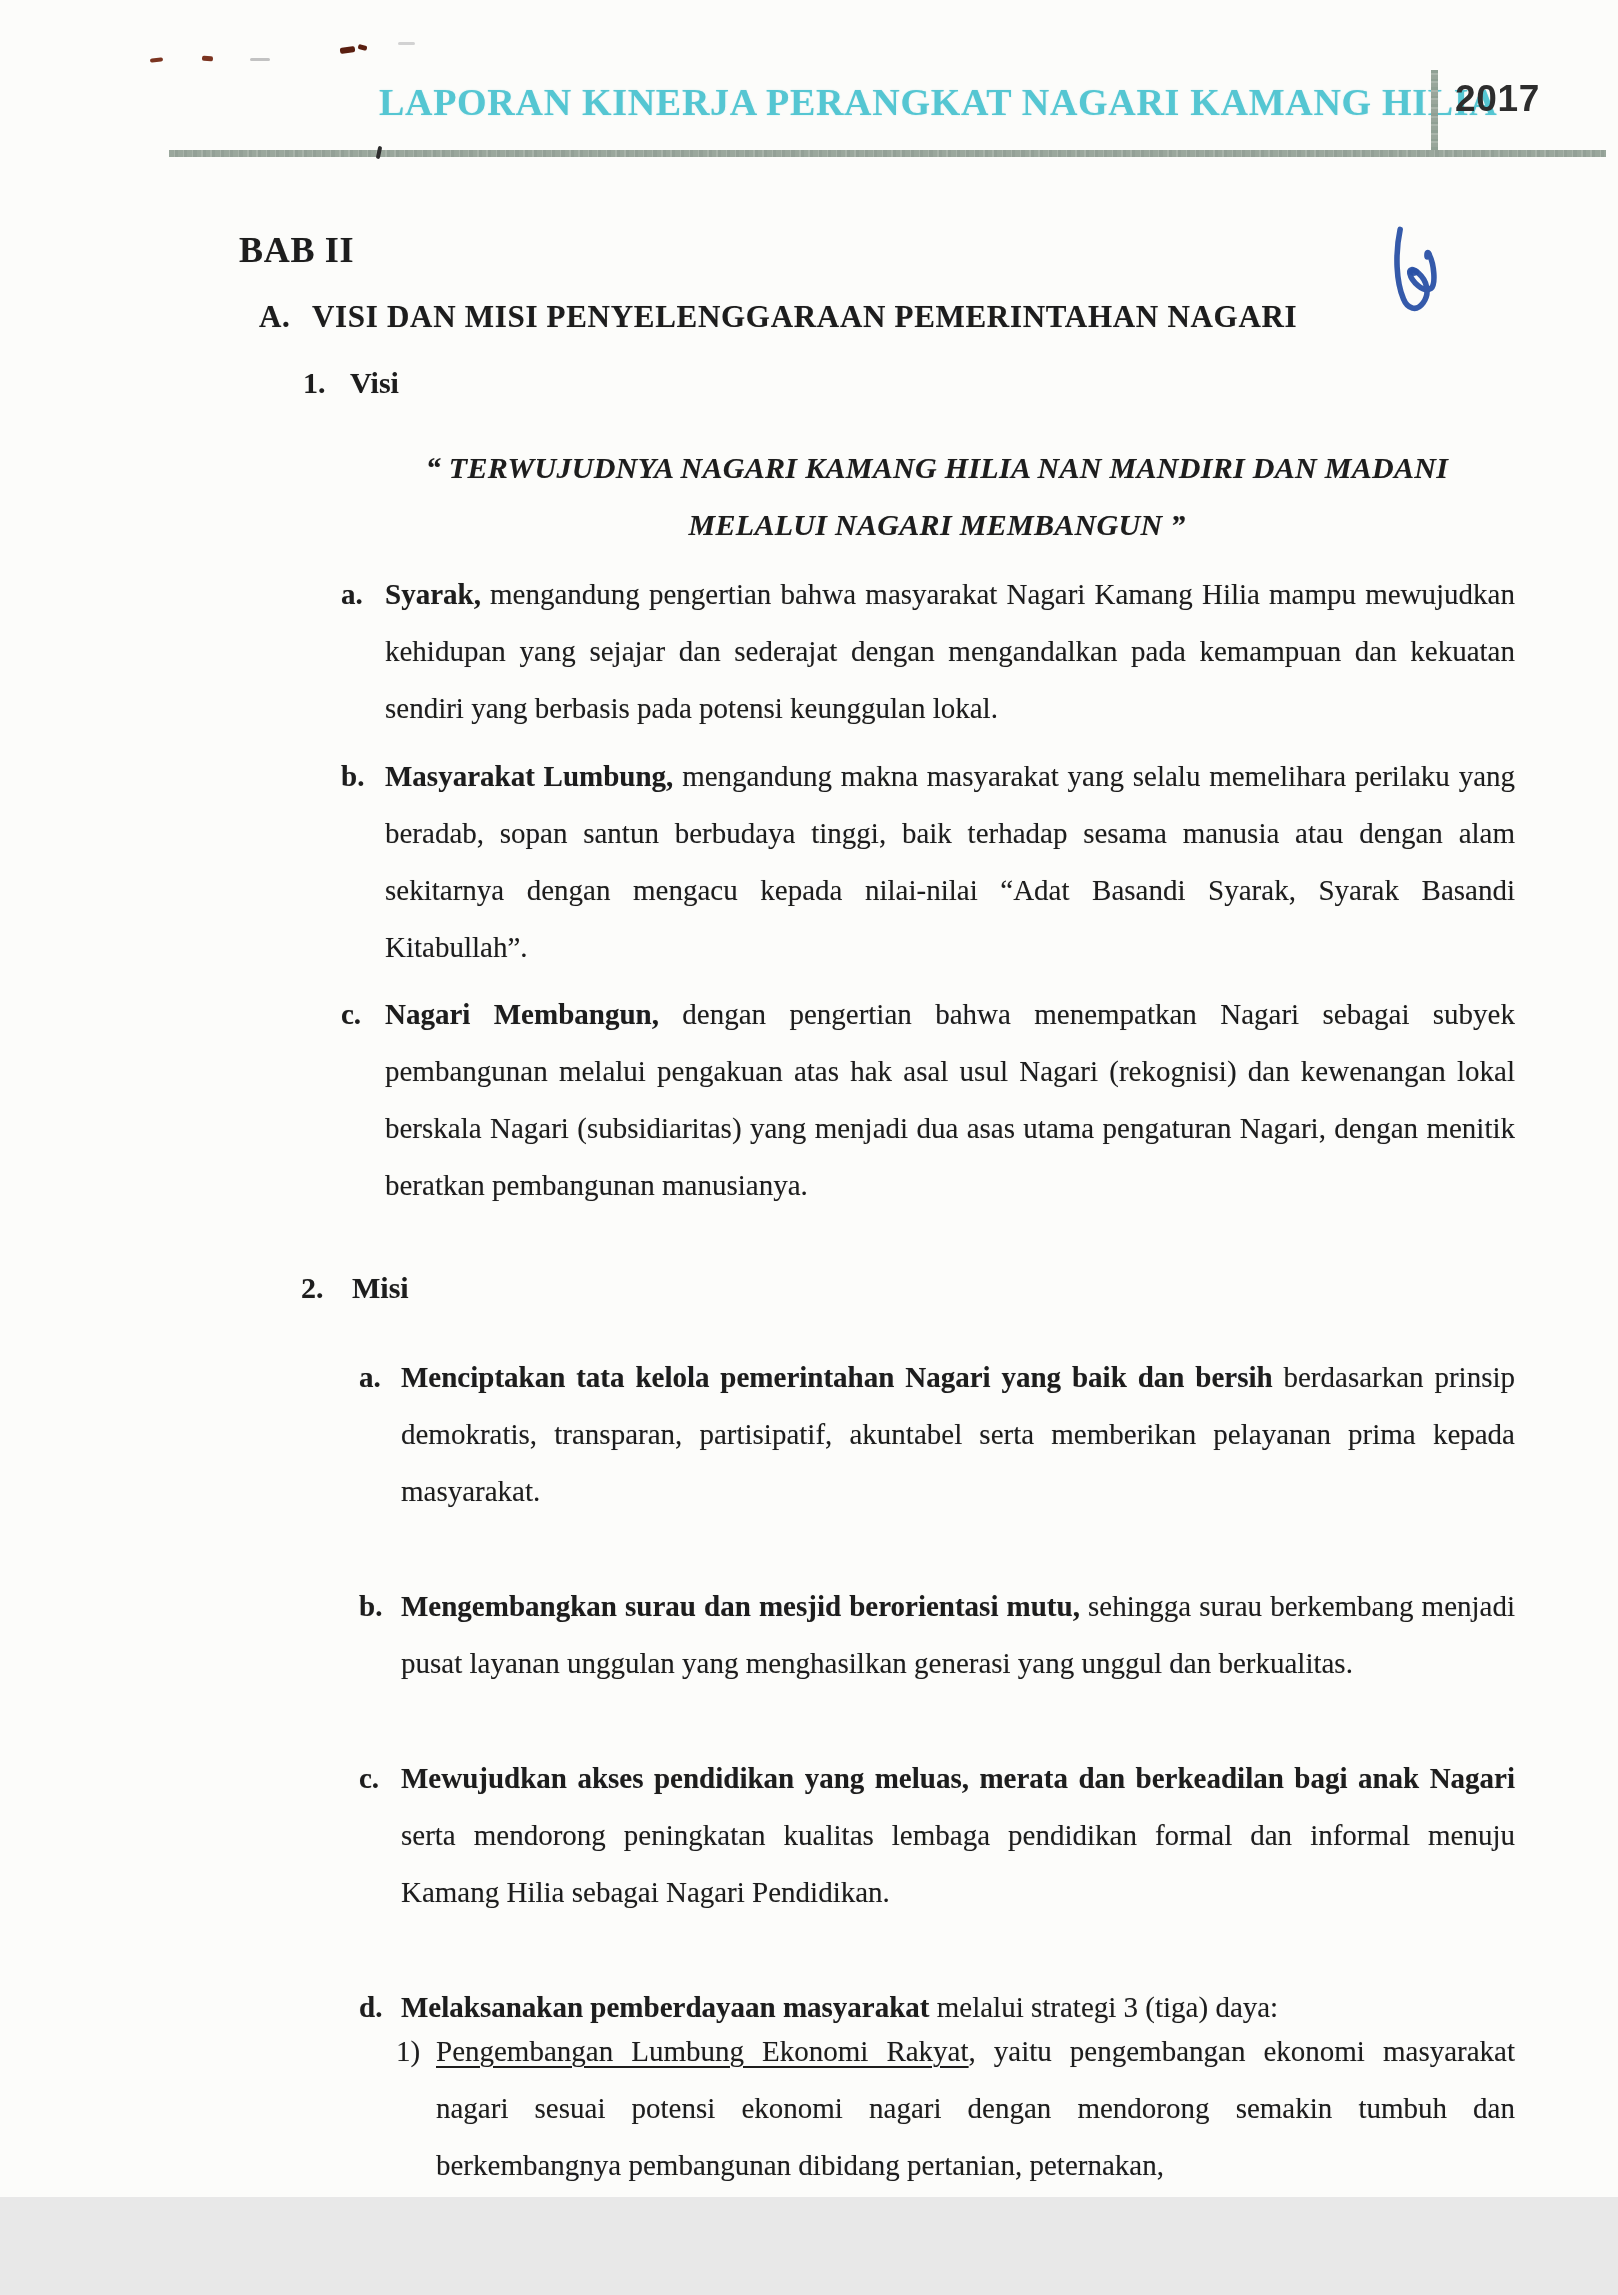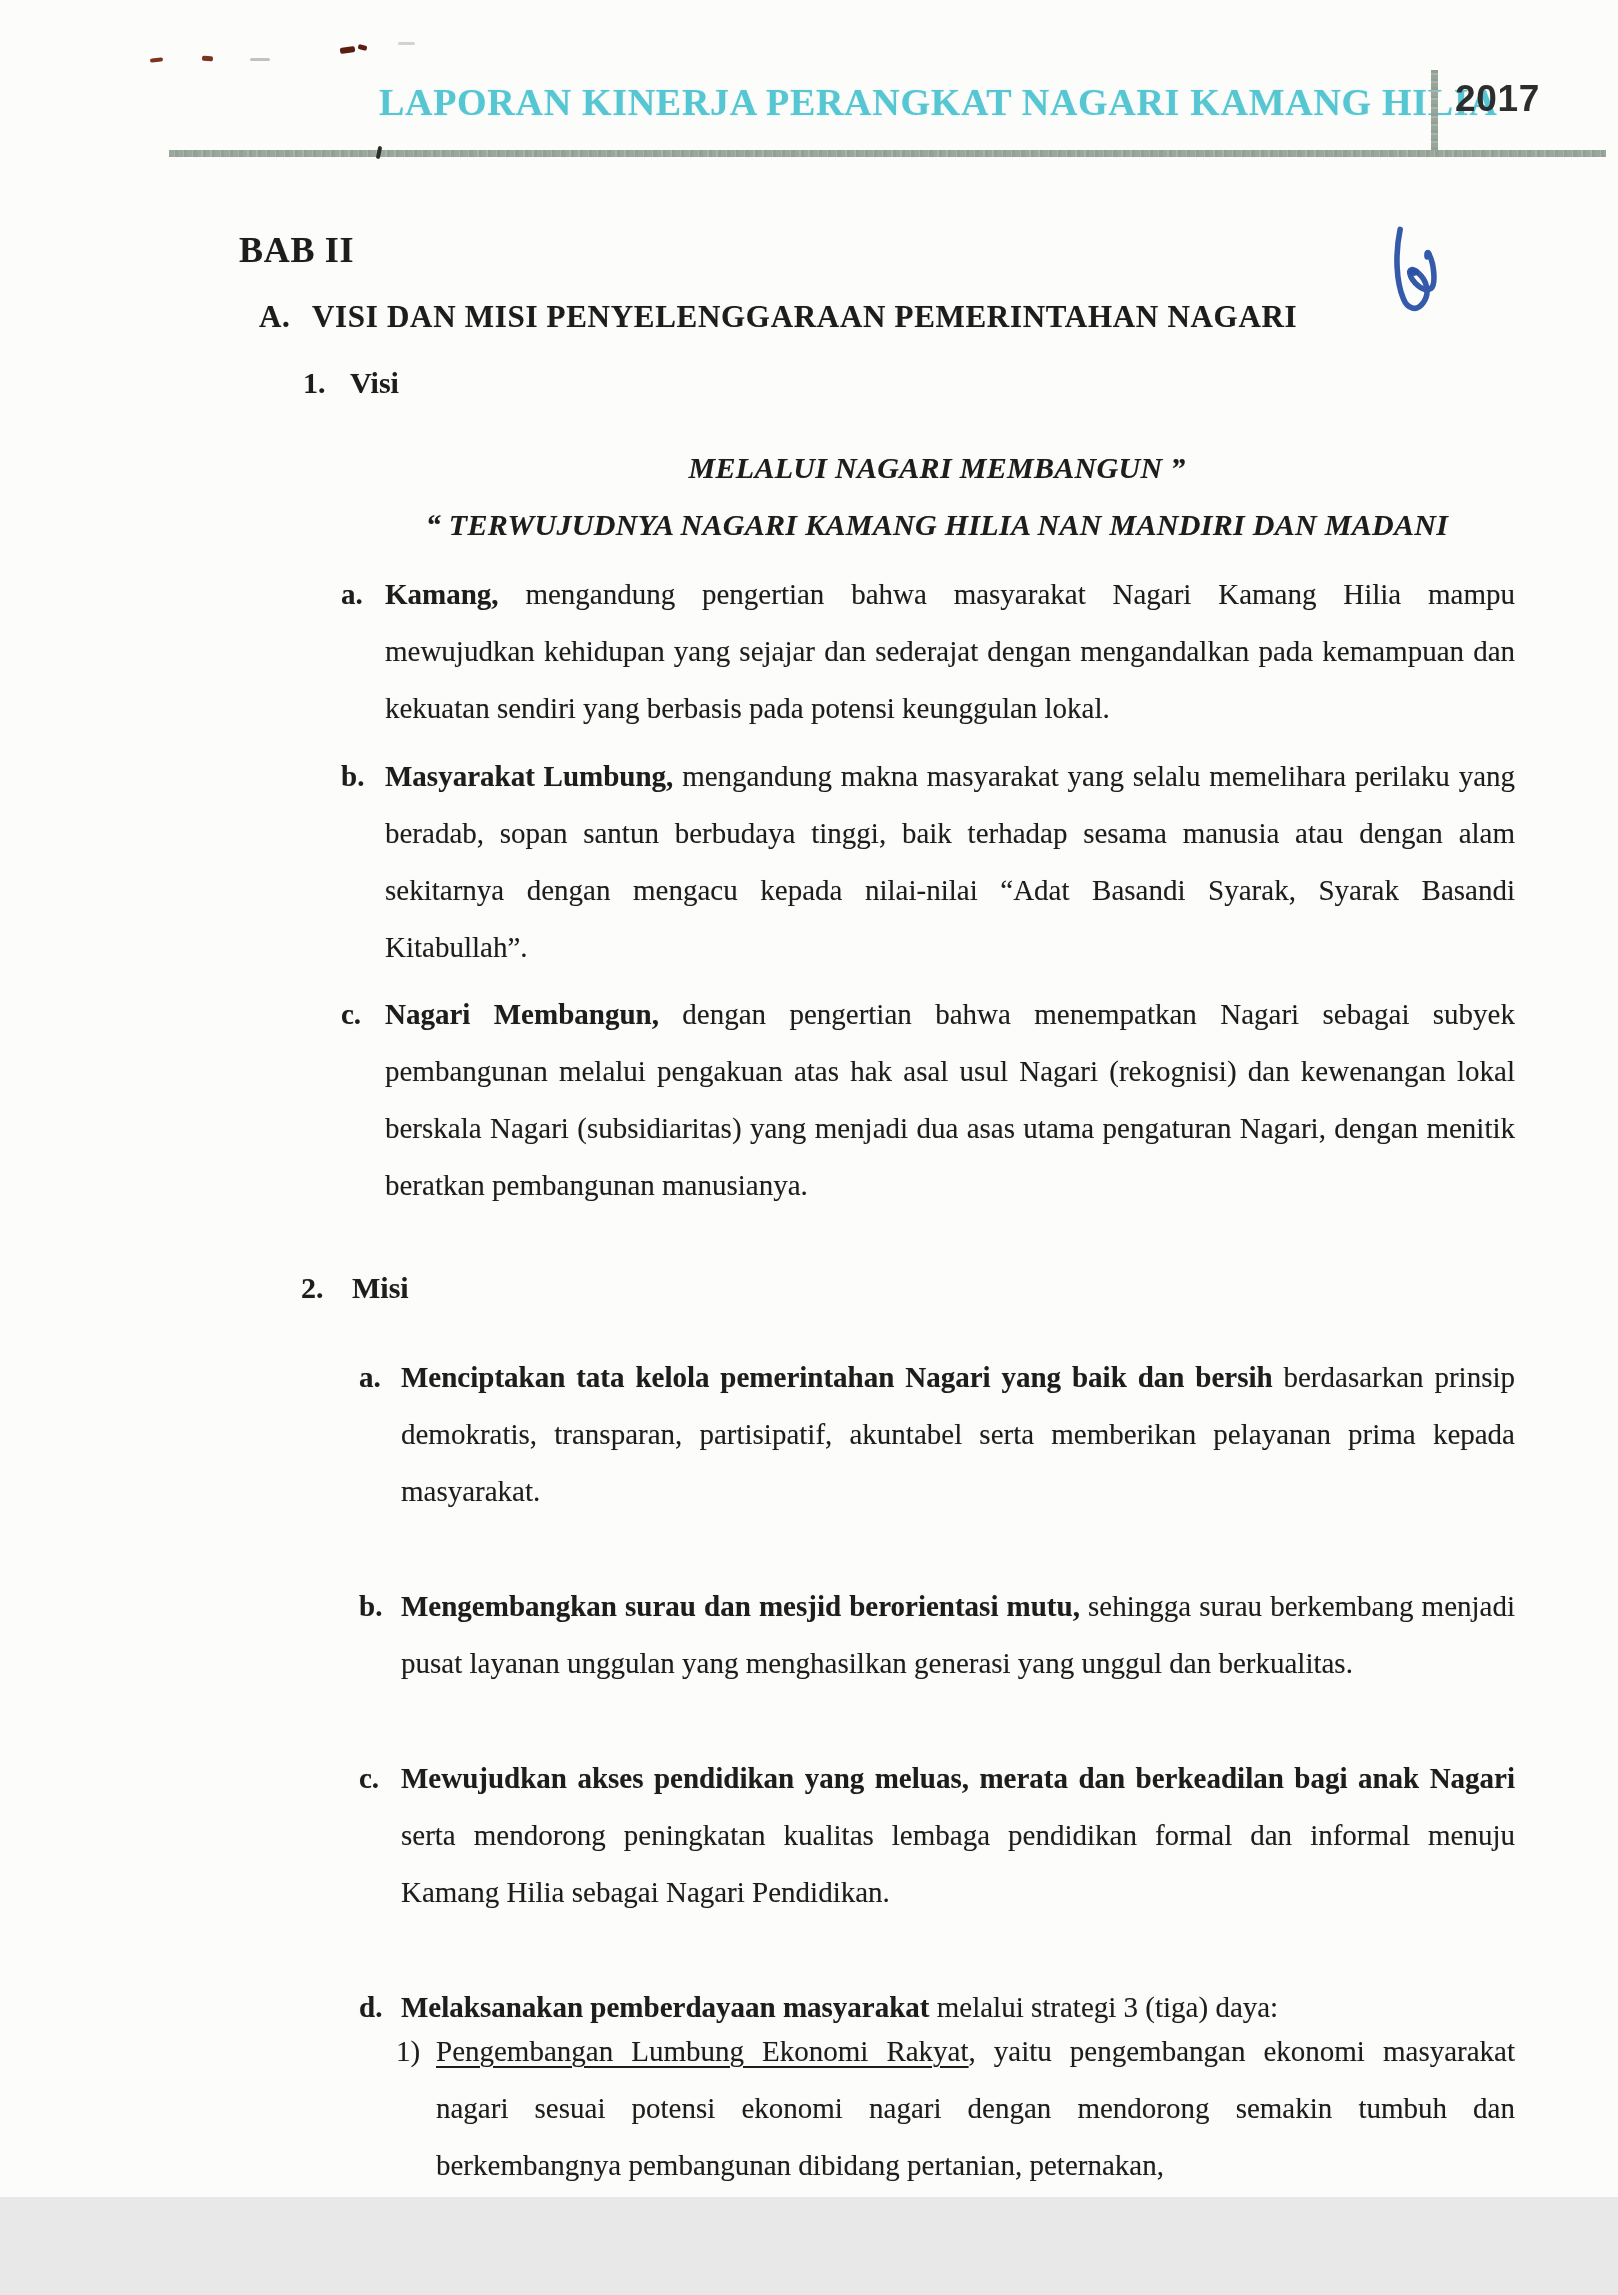--- a/index.html
+++ b/index.html
@@ -105,28 +105,28 @@
       <span class="lbl">A.</span>
       <span>VISI DAN MISI PENYELENGGARAAN PEMERINTAHAN NAGARI</span>
     </div>
 
     <div class="row num-head">
       <span class="lbl">1.</span>
       <span>Visi</span>
     </div>
 
     <div class="quote">
+      <div>“ TERWUJUDNYA NAGARI KAMANG HILIA NAN  MANDIRI DAN MADANI</div>
       <div>MELALUI NAGARI MEMBANGUN ”</div>
-      <div>“ TERWUJUDNYA NAGARI KAMANG HILIA NAN  MANDIRI DAN MADANI</div>
     </div>
 
     <div class="vlist">
       <div class="row vitem">
         <span class="lbl">a.</span>
-        <p class="ptext"><b>Kamang,</b><span> mengandung pengertian bahwa masyarakat Nagari Kamang Hilia mampu mewujudkan kehidupan yang sejajar dan sederajat dengan mengandalkan pada kemampuan dan kekuatan sendiri yang berbasis pada potensi keunggulan lokal.</span></p>
+        <p class="ptext"><b>Syarak,</b><span> mengandung pengertian bahwa masyarakat Nagari Kamang Hilia mampu mewujudkan kehidupan yang sejajar dan sederajat dengan mengandalkan pada kemampuan dan kekuatan sendiri yang berbasis pada potensi keunggulan lokal.</span></p>
       </div>
       <div class="row vitem">
         <span class="lbl">b.</span>
         <p class="ptext"><b>Masyarakat Lumbung,</b><span> mengandung makna masyarakat yang selalu memelihara perilaku yang beradab, sopan santun berbudaya tinggi, baik terhadap sesama manusia atau dengan alam sekitarnya dengan mengacu kepada nilai-nilai “Adat Basandi Syarak, Syarak Basandi Kitabullah”.</span></p>
       </div>
       <div class="row vitem">
         <span class="lbl">c.</span>
         <p class="ptext"><b>Nagari Membangun,</b><span> dengan pengertian bahwa menempatkan Nagari sebagai subyek pembangunan melalui pengakuan atas hak asal usul Nagari (rekognisi) dan kewenangan lokal berskala Nagari (subsidiaritas) yang menjadi dua asas utama pengaturan Nagari, dengan menitik beratkan pembangunan manusianya.</span></p>
       </div>
     </div>

